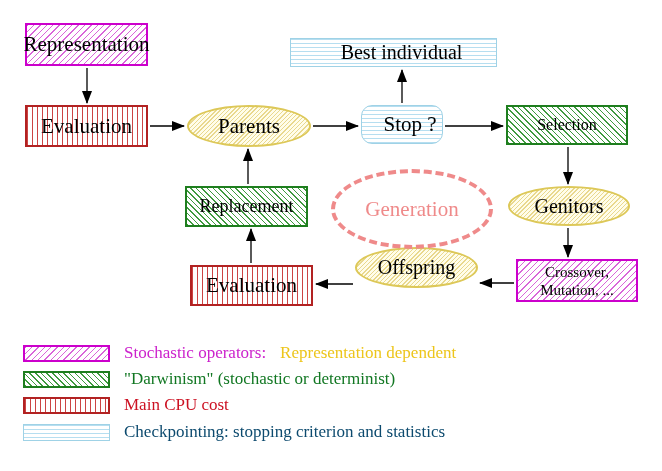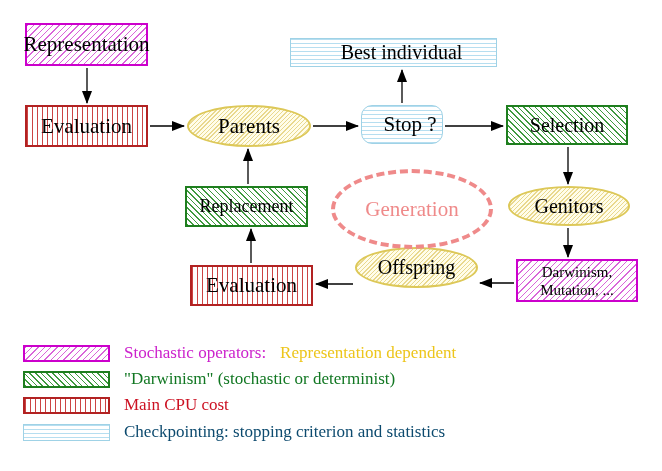--- a/index.html
+++ b/index.html
@@ -44,21 +44,21 @@
   .dashed-ellipse{
     border:4px dashed #ef8a8a;border-radius:50%;
     color:#ef8a8a;background:transparent;
   }
   
   .n-init{left:25px;top:23px;width:123px;height:43px;font-size:21px;}
   .n-eval-top{left:25px;top:105px;width:123px;height:42px;font-size:21px;}
   .n-parents{left:187px;top:105px;width:124px;height:42px;font-size:21px;}
   .n-best{left:290px;top:38px;width:207px;height:29px;font-size:20px;}
   .n-stop{left:361px;top:105px;width:82px;height:39px;font-size:21px;}
-  .n-selection{left:506px;top:105px;width:122px;height:40px;font-size:20px;}
+  .n-selection{left:506px;top:105px;width:122px;height:40px;font-size:16px;}
   .n-genitors{left:508px;top:186px;width:122px;height:40px;font-size:20px;}
   .n-crossover{left:516px;top:259px;width:122px;height:43px;font-size:15px;}
   .n-offspring{left:355px;top:247px;width:123px;height:41px;font-size:20px;}
   .n-eval-bottom{left:190px;top:265px;width:123px;height:41px;font-size:21px;}
   .n-replacement{left:185px;top:186px;width:123px;height:41px;font-size:18px;}
   .n-generation{left:331px;top:169px;width:162px;height:80px;font-size:21px;}
   .two-line{line-height:1.2;white-space:normal;}
   
   .legend-row{position:absolute;left:23px;display:flex;align-items:center;height:20px;}
   .lr1{top:343px;}
@@ -120,21 +120,21 @@
   <div class="node hatch-green n-selection">
     <span>Selection</span>
   </div>
 
   <div class="node hatch-yellow n-genitors">
     <span>Genitors</span>
   </div>
 
   <div class="node hatch-magenta n-crossover">
     <span class="two-line">
-      <span>Darwinism,</span><br>
+      <span>Crossover,</span><br>
       <span>Mutation, ...</span>
     </span>
   </div>
 
   <div class="node hatch-yellow n-offspring">
     <span>Offspring</span>
   </div>
 
   <div class="node stripes-red n-eval-bottom">
     <span>Evaluation</span>

